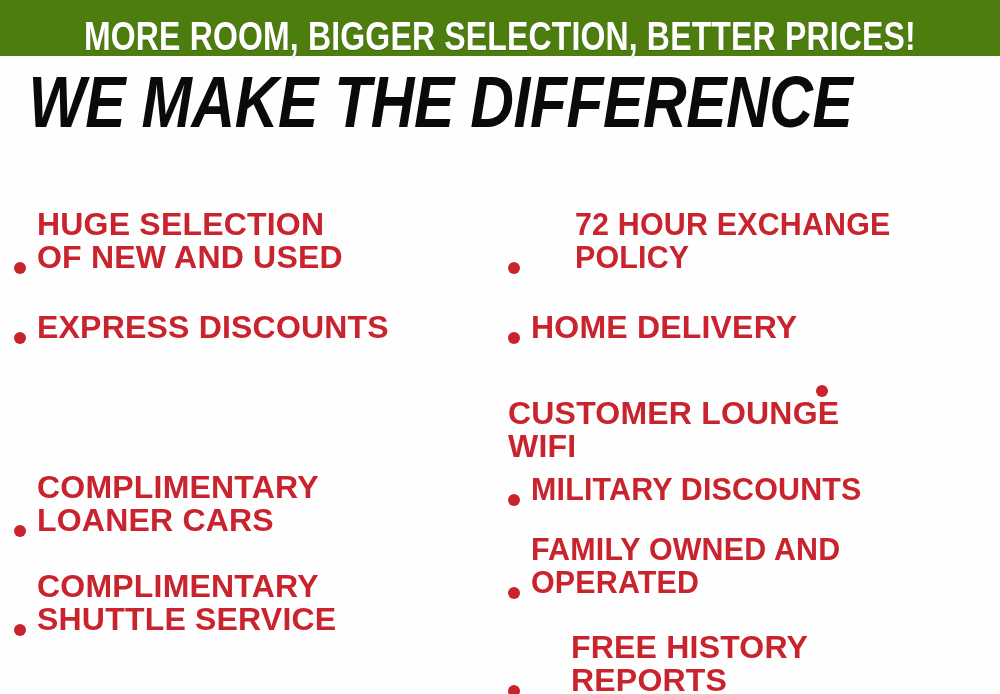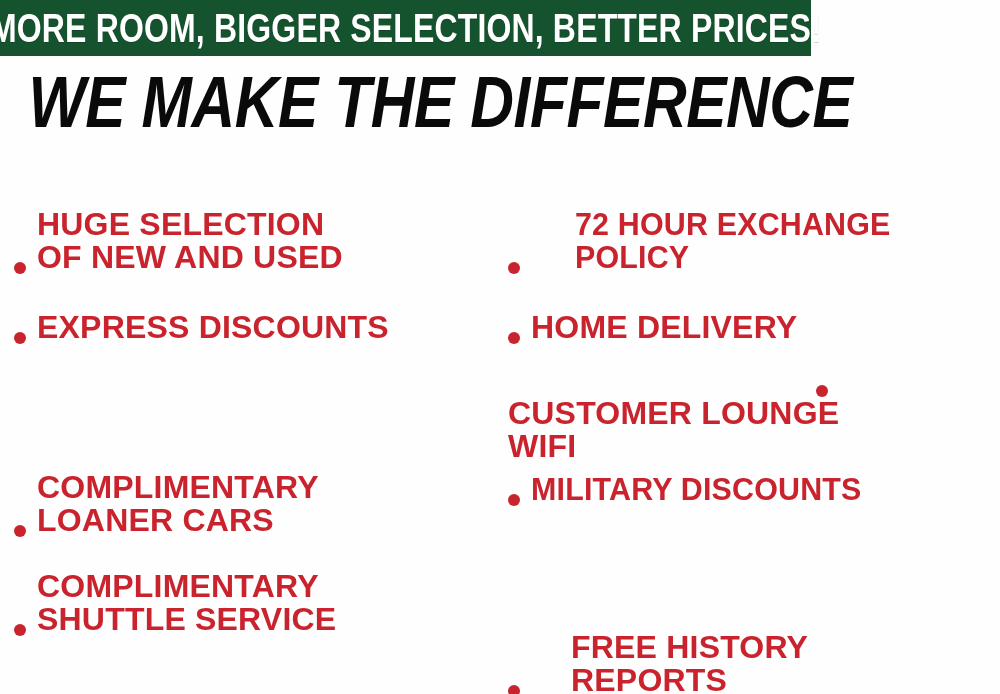--- a/index.html
+++ b/index.html
@@ -16,25 +16,25 @@
     height: 694px;
     background: #fefefe;
     overflow: hidden;
   }
 
   
   .banner {
     position: absolute;
     left: 0;
     top: 0;
-    width: 811px;
+    width: 1000px;
     height: 56px;
-    background: #14532d;
+    background: #4d7c0f;
     display: flex;
-    align-items: center;
+    align-items: flex-end;
     justify-content: center;
   }
   .banner-text {
     color: #ffffff;
     font-family: "Liberation Sans Narrow", "Liberation Sans", sans-serif;
     font-weight: 700;
     font-size: 40px;
     line-height: 40px;
     letter-spacing: 0.2px;
     transform: scaleX(0.80);
@@ -173,20 +173,25 @@
       </div>
       <div class="bullet r2">
         <span class="dot"></span>
         <span class="btext">CUSTOMER LOUNGE
 WIFI</span>
       </div>
       <div class="bullet r3 squeeze">
         <span class="dot"></span>
         <span class="btext">MILITARY DISCOUNTS</span>
       </div>
+      <div class="bullet r4 squeeze">
+        <span class="dot"></span>
+        <span class="btext">FAMILY OWNED AND
+OPERATED</span>
+      </div>
       <div class="bullet r5">
         <span class="dot"></span>
         <span class="btext">FREE HISTORY
 REPORTS</span>
       </div>
     </div>
 
   </div>
 </div>
 

